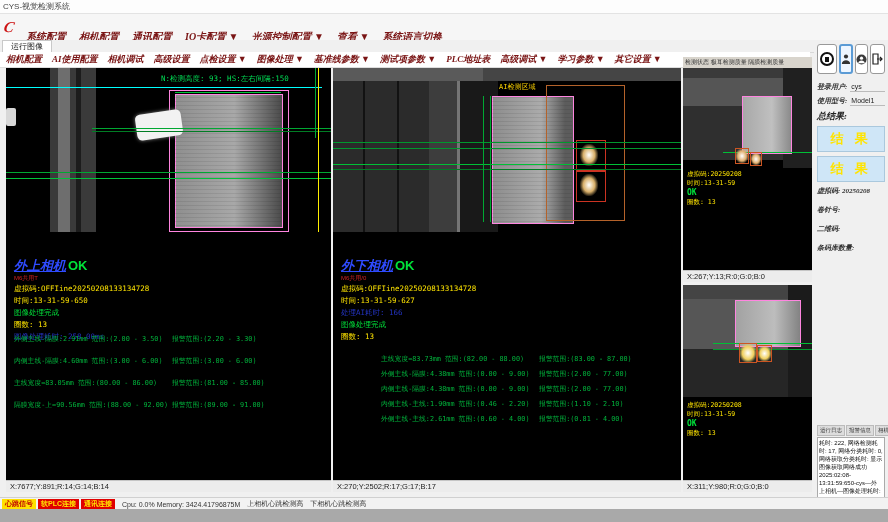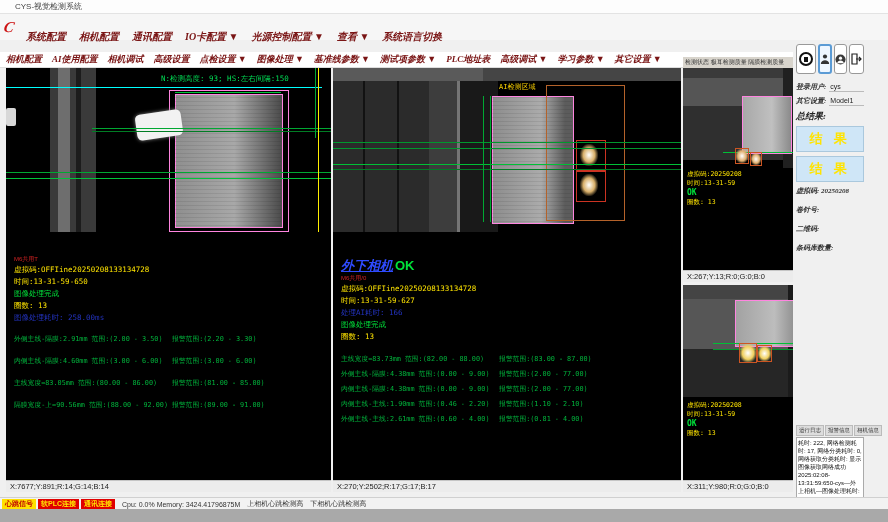--- a/index.html
+++ b/index.html
@@ -1,20 +1,20 @@
 <!DOCTYPE html>
 <html style="--ok-green: #00e33a; --title-blue: #2f4bff; --info-yellow: #ffe400; --meas-green: #00b43c; --elapsed-blue: #2333c0; --sub-red: #d22222; --magenta: #ff85e0; --cyan: #00ffff; --orange: #b4622a; --badge-yellow: #ffe000; --badge-red: #e00000;"><head>
 <meta charset="utf-8">
 <style>
   html,body{margin:0;padding:0;background:#a9a9a9;}
   .app{position:relative;width:888px;height:522px;background:#f0f0f0;overflow:hidden;
        font-family:"Liberation Sans",sans-serif;-webkit-font-smoothing:antialiased;}
   
   .titlebar{position:absolute;left:0;top:0;width:888px;height:14px;background:#fdfdfd;
-            border-bottom:1px solid #e3e3e3;font-size:8px;color:#444;line-height:14px;padding-left:15px;box-sizing:border-box;}
+            border-bottom:1px solid #e3e3e3;font-size:8px;color:#444;line-height:14px;padding-left:3px;box-sizing:border-box;}
   .menubar{position:absolute;left:0;top:14px;width:888px;height:26px;background:#f6f6f6;display:flex;align-items:center;}
   .logo{width:16px;height:16px;margin:0 6px 0 4px;color:#cc1111;font-family:"Liberation Serif",serif;
         font-style:italic;font-weight:bold;font-size:15px;line-height:16px;transform:skewX(-12deg);}
   .menu-item{font-family:"Liberation Serif",serif;font-style:italic;font-weight:bold;color:#7a1515;
              font-size:10px;margin-right:13px;white-space:nowrap;cursor:default;}
   .tabstrip{position:absolute;left:0;top:40px;width:888px;height:12px;background:#f0f0f0;border-bottom:1px solid #d8d8d8;}
   .tab{position:absolute;left:2px;top:0;height:12px;padding:0 8px;background:#ffffff;border:1px solid #c9c9c9;border-bottom:none;
        font-size:8px;line-height:12px;color:#222;}
   .toolbar{position:absolute;left:0;top:52px;width:810px;height:16px;background:#ffffff;border-bottom:1px solid #ddd;
            display:flex;align-items:center;padding-left:6px;box-sizing:border-box;}
@@ -31,42 +31,42 @@
   .result{position:absolute;left:8px;top:188px;right:4px;}
   .cam-title{font-size:13px;font-weight:bold;font-style:italic;color:var(--title-blue);text-decoration:underline;display:inline-block;}
   .ok-big{font-size:13px;font-weight:bold;color:var(--ok-green);margin-left:2px;display:inline-block;}
   .sub-red{font-size:6px;color:var(--sub-red);margin-top:-1px;}
   .rline{font-size:7.5px;line-height:12px;white-space:nowrap;font-family:"DejaVu Sans Mono",monospace;}
   .yellow{color:var(--info-yellow);}
   .greenln{color:var(--ok-green);}
   .blueln{color:var(--elapsed-blue);}
   .meas{position:absolute;left:8px;top:266px;right:2px;}
   .meas-row{position:relative;height:22px;}
-  .view-middle .meas-row{height:15px;}
+  .view-middle .meas-row{height:15px;margin-left:40px;}
   .meas-name,.meas-alarm{position:absolute;top:0;font-size:6.8px;color:var(--meas-green);
         font-family:"DejaVu Sans Mono",monospace;white-space:nowrap;}
   .meas-name{left:0;}
   .meas-alarm{left:158px;}
   
   .hline{position:absolute;height:1px;}
   .vline{position:absolute;width:1px;}
   .overlay-green-text{position:absolute;font-size:7.5px;color:#00dd55;font-family:"DejaVu Sans Mono",monospace;white-space:nowrap;}
   .overlay-yellow-text{position:absolute;font-size:7px;color:#ffd400;font-family:"DejaVu Sans Mono",monospace;white-space:nowrap;}
   
   .right-col-header{position:absolute;left:683px;top:57px;width:129px;height:11px;background:#d8d4cc;
         font-size:6px;color:#333;line-height:11px;white-space:nowrap;overflow:hidden;padding-left:2px;box-sizing:border-box;}
   .small-view{position:absolute;left:683px;width:129px;background:#000;overflow:hidden;}
   .sv1{top:68px;height:214px;}
   .sv2{top:285px;height:207px;}
   .sv-img{position:absolute;left:0;top:0;right:0;}
   .sv-lines{position:absolute;left:4px;}
   .sv-line{font-size:6.5px;line-height:9px;color:var(--info-yellow);font-family:"DejaVu Sans Mono",monospace;white-space:nowrap;}
   .sv-ok{font-size:8px;font-weight:bold;color:var(--ok-green);line-height:10px;font-family:"DejaVu Sans Mono",monospace;}
   
-  .rpanel{position:absolute;left:793px;top:40px;width:74px;height:457px;background:#f0f0f0;box-sizing:border-box;padding:4px 3px 0 3px;}
+  .rpanel{position:absolute;left:814px;top:40px;width:74px;height:457px;background:#f0f0f0;box-sizing:border-box;padding:4px 3px 0 3px;}
   .btn-row{display:flex;gap:2px;margin-bottom:8px;}
   .ctl-btn{background:#fff;border:1px solid #999;border-radius:3px;height:30px;display:flex;align-items:center;justify-content:center;box-sizing:border-box;}
   .btn-pause{width:22px;}
   .btn-user{width:15px;border:2px solid #5b9bd5;background:#eef6ff;}
   .btn-op{width:15px;}
   .btn-exit{width:17px;}
   .icon-pause{width:14px;height:14px;border:2px solid #111;border-radius:50%;position:relative;box-sizing:border-box;}
   .icon-pause::before,.icon-pause::after{content:"";position:absolute;top:3px;width:2px;height:5px;background:#111;}
   .icon-pause::before{left:3px;} .icon-pause::after{right:3px;}
   .rp-row{display:flex;align-items:baseline;margin-bottom:4px;}
@@ -107,20 +107,25 @@
     <span class="menu-item">系统配置</span>
         <span class="menu-item">相机配置</span>
         <span class="menu-item">通讯配置</span>
         <span class="menu-item">IO卡配置 ▼</span>
         <span class="menu-item">光源控制配置 ▼</span>
         <span class="menu-item">查看 ▼</span>
         <span class="menu-item">系统语言切换</span>
       </div>
   </div>
 
+  <div class="tabstrip">
+    <div class="tab">
+      <span>运行图像</span>
+    </div>
+  </div>
 
   <div class="toolbar">
 
   <span class="tool-item">相机配置</span>
       <span class="tool-item">AI使用配置</span>
       <span class="tool-item">相机调试</span>
       <span class="tool-item">高级设置</span>
       <span class="tool-item">点检设置 ▼</span>
       <span class="tool-item">图像处理 ▼</span>
       <span class="tool-item">基准线参数 ▼</span>
@@ -145,20 +150,23 @@
       <div class="gfx" style="left:130px;top:44px;width:46px;height:26px;background:#f2f2f2;border-radius:5px;transform:rotate(-8deg);box-shadow:0 0 4px #888;"></div>
       <div class="hline" style="left:86px;top:60px;width:239px;background:#00a832;"></div>
       <div class="hline" style="left:86px;top:63px;width:239px;background:#007d24;"></div>
       <div class="hline" style="left:0;top:104px;width:325px;background:#00a832;"></div>
       <div class="hline" style="left:0;top:110px;width:325px;background:#00c43a;"></div>
       <div class="vline" style="left:309px;top:0;height:70px;background:#00a832;"></div>
       <div class="vline" style="left:312px;top:0;height:164px;background:#ffee00;"></div>
       <div class="hline" style="left:169px;top:24px;width:106px;background:#00c43a;"></div>
     </div>
     <div class="result">
+      <div>
+        <span class="cam-title">外上相机</span><span class="ok-big">OK</span>
+      </div>
       <div class="sub-red">M6共用T</div>
       <div class="rline yellow">虚拟码:OFFIine20250208133134728</div>
       <div class="rline yellow">时间:13-31-59-650</div>
       <div class="rline greenln">图像处理完成</div>
       <div class="rline yellow">圈数: 13</div>
       <div class="rline blueln">图像处理耗时: 258.00ms</div>
     </div>
     <div class="meas">
 
         <div class="meas-row">
@@ -317,21 +325,21 @@
           <path d="M4 2h10v20H4z" fill="none" stroke="#222" stroke-width="2.4"></path>
           <path d="M12 12h9M18 8l4 4-4 4" fill="none" stroke="#222" stroke-width="2.4"></path>
         </svg>
       </div>
     </div>
     <div class="rp-row">
       <span class="rp-label">登录用户:</span>
       <span class="rp-value">cys</span>
     </div>
     <div class="rp-row">
-      <span class="rp-label">其它设置:</span>
+      <span class="rp-label">使用型号:</span>
       <span class="rp-value">Model1</span>
     </div>
     <div class="rp-total">总结果:</div>
     <div class="result-box">
       <span>结 果</span>
     </div>
     <div class="result-box">
       <span>结 果</span>
     </div>
     <div class="rp-info">虚拟码: 20250208</div>

